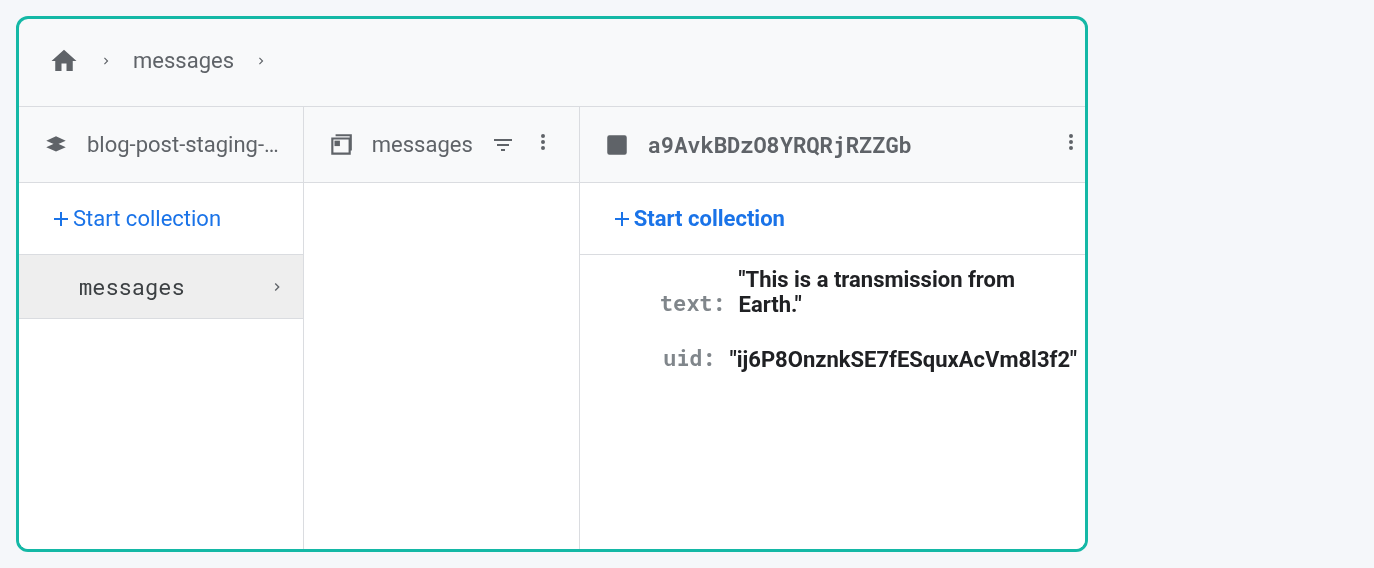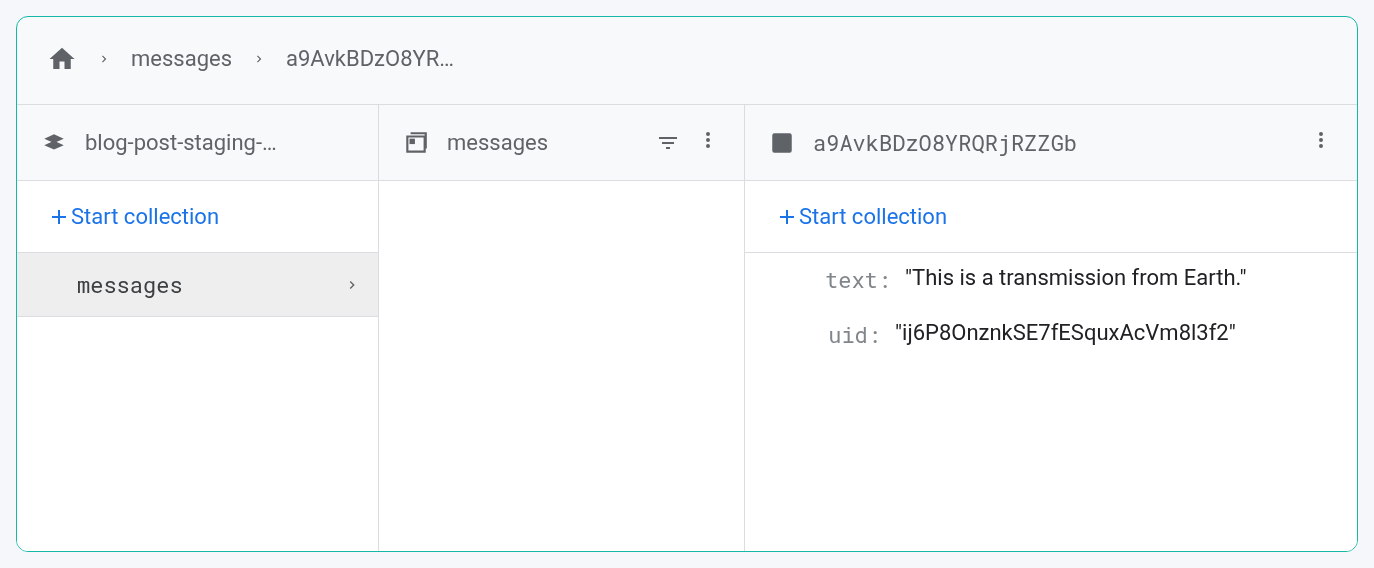--- a/index.html
+++ b/index.html
@@ -5,24 +5,24 @@
   * { box-sizing: border-box; margin: 0; padding: 0; }
   html, body { width: 1374px; height: 568px; }
   body {
     font-family: Roboto, "Helvetica Neue", Arial, sans-serif;
     background: #f5f7fa;
     color: #3c4043;
     font-size: 22px;
   }
   .panel {
     background: #f8f9fa;
-    border: 1px solid #14b8a6;
+    border: 3px solid #14b8a6;
     border-radius: 12px;
     margin: 16px;
-    width: 1342px;
+    width: 1072px;
     height: 536px;
     overflow: hidden;
     display: flex;
     flex-direction: column;
   }
   .breadcrumb {
     display: flex;
     align-items: center;
     gap: 20px;
     padding: 20px 30px 24px 30px;
@@ -42,21 +42,21 @@
   .col {
     border-right: 1px solid #dadce0;
     background: #fff;
     display: flex;
     flex-direction: column;
     min-height: 0;
   }
   .col:last-child { border-right: none; }
   .col1 { width: 362px; }
   .col2 { width: 366px; }
-  .col3 { flex: 1; }
+  .col3 { flex: 1; font-weight: bold; }
 
   .col-header {
     display: flex;
     align-items: center;
     gap: 18px;
     padding: 0 24px;
     height: 76px;
     border-bottom: 1px solid #dadce0;
     color: #5f6368;
     background: #f8f9fa;
@@ -105,21 +105,21 @@
   .list-row .label { flex: 1; overflow: hidden; text-overflow: clip; }
   .list-row .chev svg { width: 16px; height: 16px; fill: #5f6368; }
 
   .fields {
     padding: 12px 30px 20px 80px;
     display: flex;
     flex-direction: column;
     gap: 26px;
     font-size: 22px;
   }
-  .field { display: flex; gap: 14px; align-items: flex-start; }
+  .field { display: flex; gap: 14px; align-items: flex-end; }
   .field .key { font-family: "Roboto Mono", Menlo, Consolas, monospace; color: #80868b; min-width: 56px; text-align: right;}
   .field .key.uid { min-width: 56px;}
   .field .val { color: #202124; max-width: 430px; }
   .filter-icon svg { width:30px; height:30px; fill:#5f6368; display:block;}
 </style>
 </head>
 <body>
 
 <div class="panel">
 
@@ -133,21 +133,20 @@
       <svg viewBox="0 0 24 24">
           <path d="M8.59 16.59 13.17 12 8.59 7.41 10 6l6 6-6 6z"></path>
         </svg>
     </span>
     <span class="breadcrumb-item">messages</span>
     <span class="sep">
       <svg viewBox="0 0 24 24">
           <path d="M8.59 16.59 13.17 12 8.59 7.41 10 6l6 6-6 6z"></path>
         </svg>
     </span>
-    <span class="breadcrumb-item">a9AvkBDzO8YR…</span>
   </div>
 
   <div class="columns">
 
     <div class="col col1">
       <div class="col-header">
         <span class="icon">
           <svg viewBox="0 0 24 24">
               <path d="M12 4 3 8l9 4 9-4-9-4zm0 6L3 14l9 4 9-4-9-4z"></path>
             </svg>

